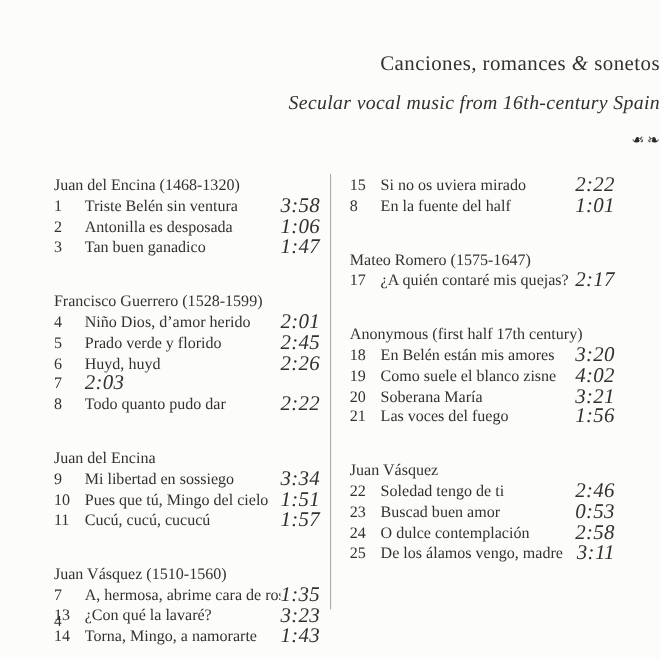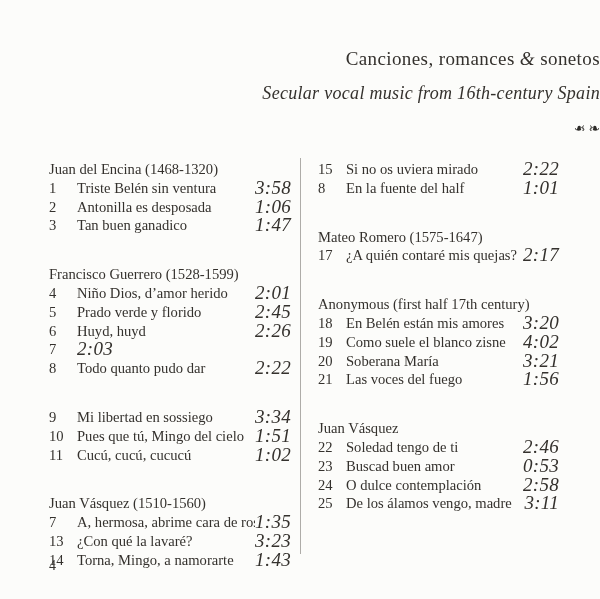--- a/index.html
+++ b/index.html
@@ -151,34 +151,35 @@
           <span class="num">7</span>
           <span class="time">2:03</span>
         </div>
         <div class="track-row">
           <span class="num">8</span>
           <span class="ttl">Todo quanto pudo dar</span>
           <span class="time">2:22</span>
         </div>
       </div>
       <div class="section">
+        <div class="composer">Juan del Encina</div>
         <div class="track-row">
           <span class="num">9</span>
           <span class="ttl">Mi libertad en sossiego</span>
           <span class="time">3:34</span>
         </div>
         <div class="track-row">
           <span class="num">10</span>
           <span class="ttl">Pues que tú, Mingo del cielo</span>
           <span class="time">1:51</span>
         </div>
         <div class="track-row">
           <span class="num">11</span>
           <span class="ttl">Cucú, cucú, cucucú</span>
-          <span class="time">1:02</span>
+          <span class="time">1:57</span>
         </div>
       </div>
       <div class="section">
         <div class="composer">Juan Vásquez (1510-1560)</div>
         <div class="track-row">
           <span class="num">7</span>
           <span class="ttl">A, hermosa, abrime cara de rosa</span>
           <span class="time">1:35</span>
         </div>
         <div class="track-row">

